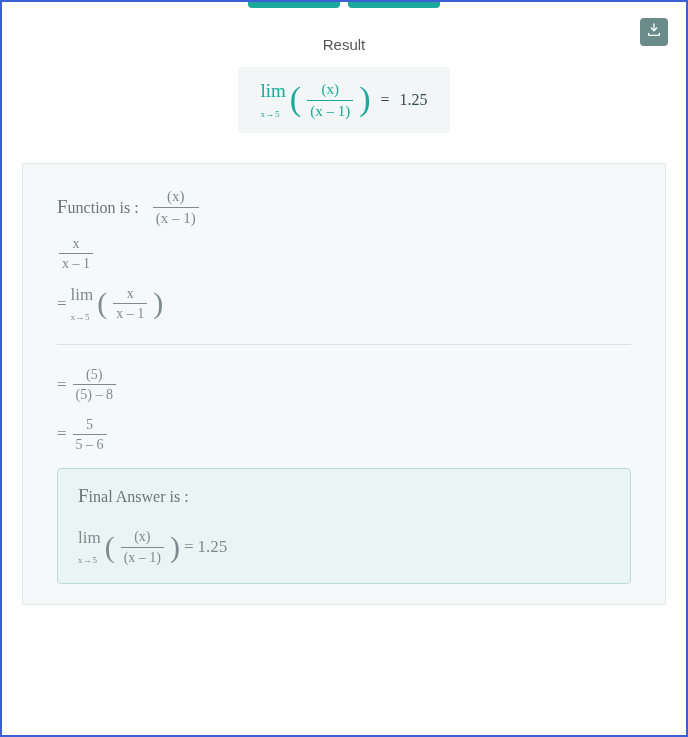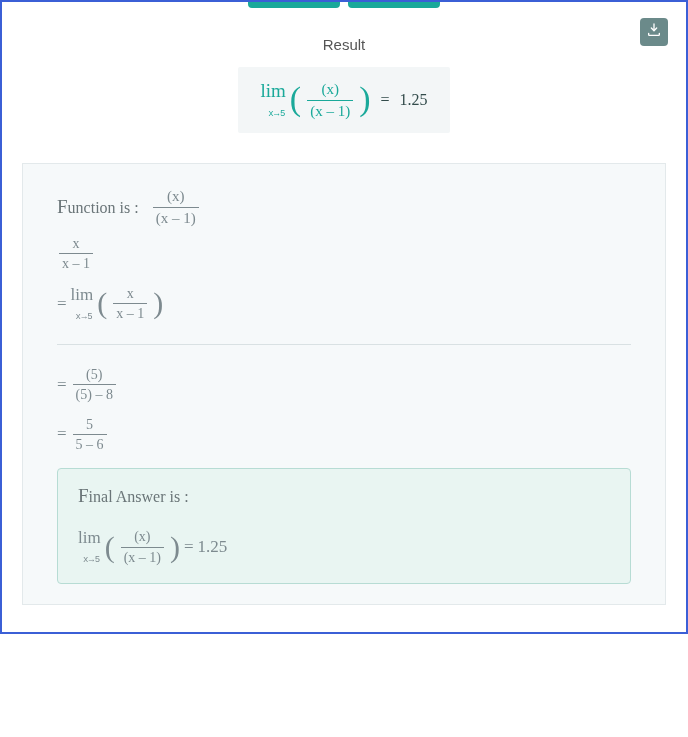--- a/index.html
+++ b/index.html
@@ -5,21 +5,21 @@
   * { box-sizing: border-box; margin: 0; padding: 0; }
   body {
     font-family: Georgia, 'Times New Roman', serif;
     background: #fff;
     width: 688px;
     height: 737px;
     overflow: hidden;
   }
   .outer-frame {
     width: 688px;
-    height: 634px;
+    height: 737px;
     border: 2px solid #3b5fd6;
     background: #fff;
     position: relative;
     padding: 8px 12px;
   }
   .top-tabs {
     display: flex;
     gap: 8px;
     justify-content: center;
     margin-top: -8px;
@@ -65,25 +65,25 @@
     color: #1aa99a;
     font-size: 18px;
     display: inline-flex;
     align-items: center;
     gap: 4px;
   }
   .math .eq-rhs { color: #324b4b; }
   .lim-block {
     display: inline-flex;
     flex-direction: column;
-    align-items: flex-end;
+    align-items: flex-start;
     line-height: 1;
   }
   .lim-word { font-size: 19px; }
-  .lim-sub { font-size: 9px; margin-top: 10px; letter-spacing: 0.5px; font-family: Liberation Mono, monospace;}
+  .lim-sub { font-size: 9px; margin-top: 10px; letter-spacing: 0.5px;}
   .big-paren {
     font-size: 34px;
     line-height: 0.7;
     font-weight: 300;
     position: relative;
     top: -1px;
   }
   .frac {
     display: inline-flex;
     flex-direction: column;

